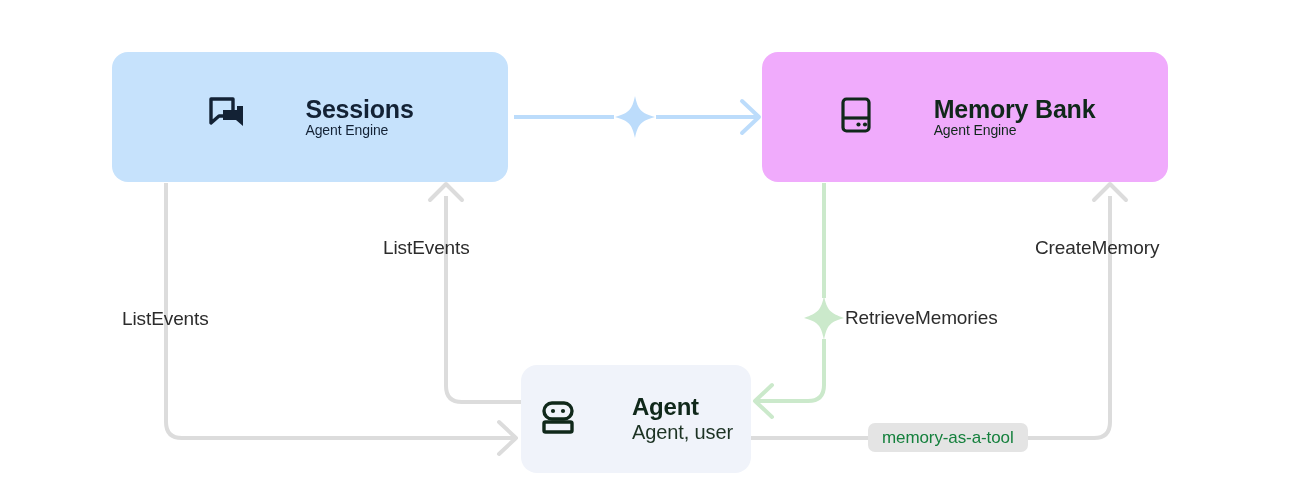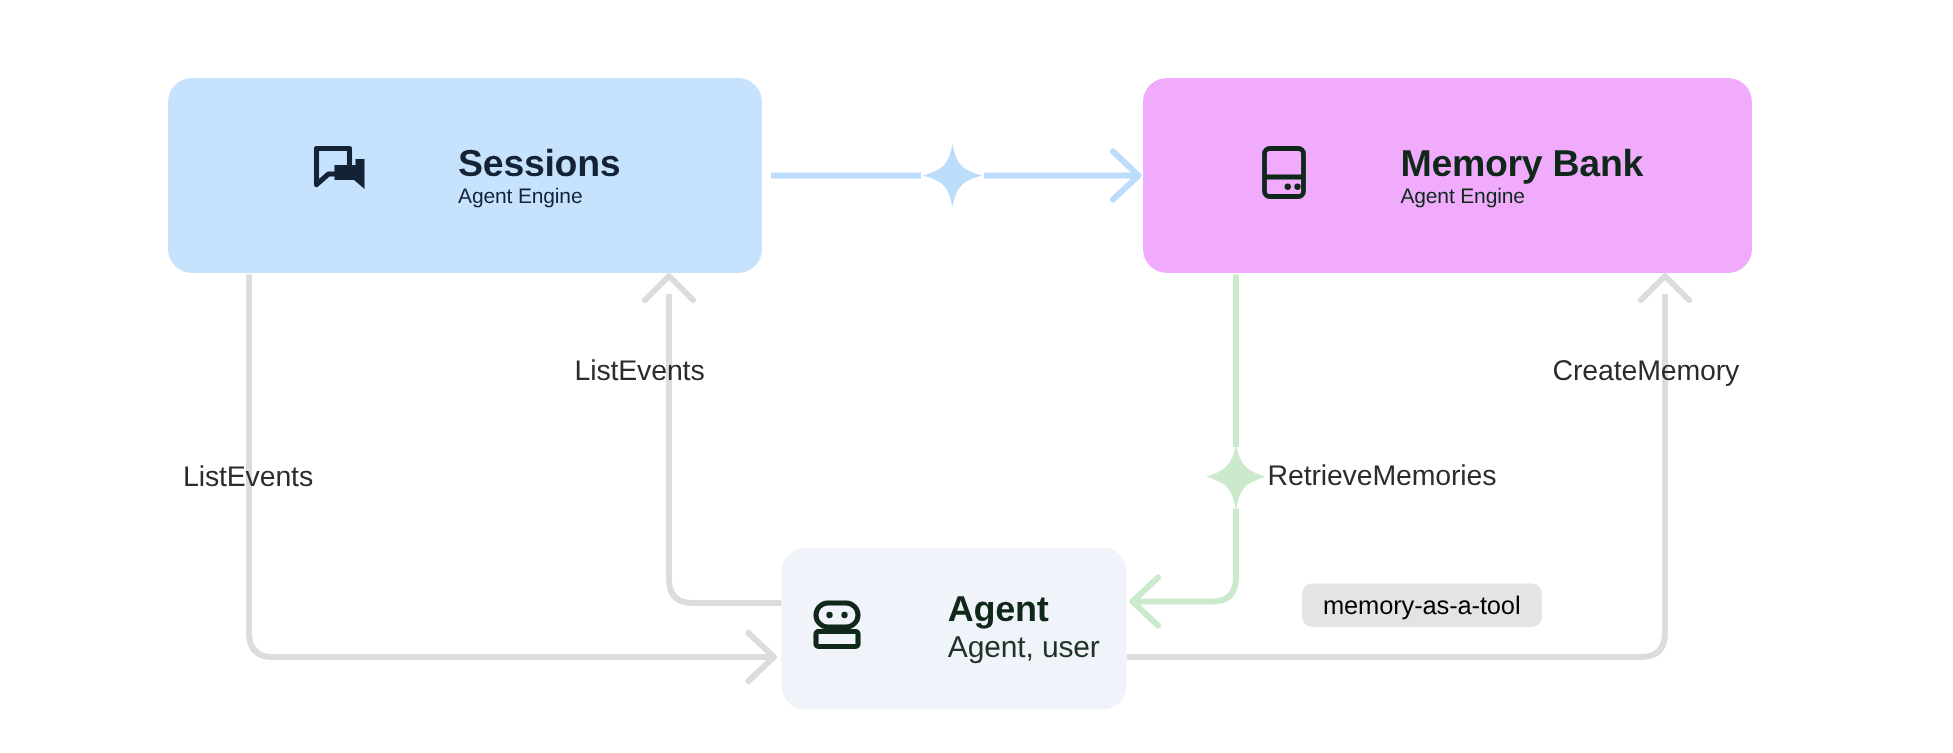--- a/index.html
+++ b/index.html
@@ -81,29 +81,29 @@
   }
   #label-generate-memories { left: 543px; top: 144px; }
   #label-append-event      { left: 383px; top: 237px; }
   #label-list-events       { left: 122px; top: 308px; }
   #label-retrieve-memories { left: 845px; top: 307px; }
   #label-create-memory     { left: 1035px; top: 237px; }
 
   
   #chip-memory-as-a-tool {
     position: absolute;
-    left: 868px; top: 389px;
+    left: 868px; top: 423px;
     height: 29px;
     padding: 0 14px;
     display: flex;
     align-items: center;
     background: #e4e4e4;
     border-radius: 7px;
     font-size: 17px;
-    color: #000000;
+    color: #15803d;
     letter-spacing: -0.1px;
     white-space: nowrap;
   }
 </style>
 </head>
 <body>
 
 <div id="stage">
 
   <svg id="wires" viewBox="0 0 1302 502">

